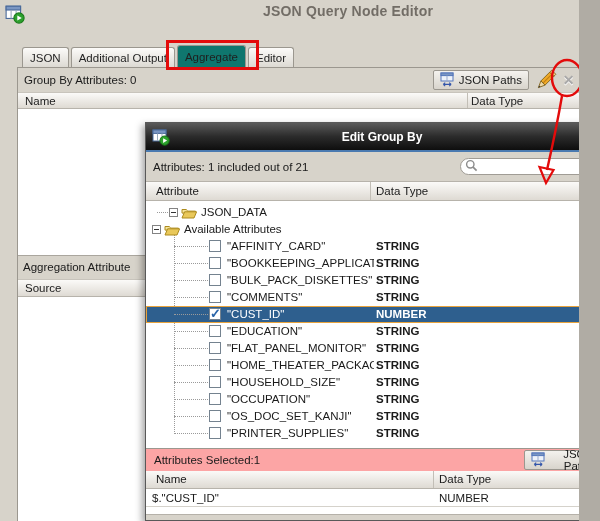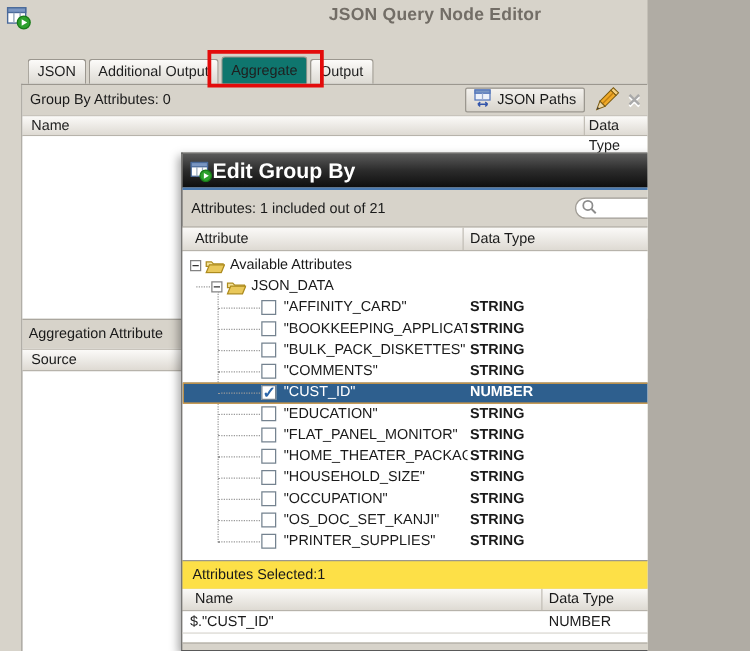--- a/index.html
+++ b/index.html
@@ -1,18 +1,18 @@
 <!DOCTYPE html>
 <html><head>
 <meta charset="utf-8">
 <style>
   * { margin:0; padding:0; box-sizing:border-box; }
   html,body { background:#b0aca4; }
   .screen {
-    position:relative; width:518px; height:521px; overflow:hidden;
+    position:relative; width:579px; height:521px; overflow:hidden;
     background:#d7d3ca; font-family:"Liberation Sans", sans-serif; color:#1a1a1a;
   }
   
   .win-icon { position:absolute; left:5px; top:4px; width:20px; height:20px; }
   .win-title { position:absolute; left:263px; top:3px; font-size:14px; font-weight:bold; color:#726d66; letter-spacing:.2px; }
 
   .tabs { position:absolute; left:22px; top:45px; height:23px; display:flex; align-items:flex-end; }
   .tab {
     height:21px; line-height:20px; padding:0 7px; font-size:11.5px; color:#1f1f1f;
     background:linear-gradient(#fcfbf9,#dbd8d1); border:1px solid #9b978f; border-bottom:none;
@@ -36,21 +36,21 @@
   .thead .th-name { width:450px; padding-left:7px; border-right:1px solid #c2beb6; height:100%; line-height:16px; }
   .thead .th-type { padding-left:3px; flex:1; height:100%; line-height:16px; }
   .tbody-groupby { height:146px; background:#fff; }
   .section-head { height:24px; background:#d7d3ca; border-top:1px solid #aaa69e; line-height:23px; padding-left:5px; font-size:11.5px; white-space:nowrap; overflow:hidden; }
   .thead-src { height:18px; background:linear-gradient(#fbfaf8,#dedad3); border-top:1px solid #c8c4bc; border-bottom:1px solid #b7b3ab; line-height:17px; padding-left:7px; font-size:11.5px; }
 
   
   .dialog { position:absolute; left:145px; top:122px; width:455px; height:399px; background:#d7d3ca; border:1px solid #595959; border-right:none; box-shadow:-3px 3px 7px rgba(0,0,0,.35); z-index:10; }
   .dlg-titlebar { height:27px; background:linear-gradient(#5a5a5a 0%,#2b2b2b 50%,#0e0e0e 100%); display:flex; align-items:center; padding:0 6px; }
   .dlg-icon { width:18px; height:18px; }
-  .dlg-title { flex:1; text-align:left; color:#fff; font-weight:bold; font-size:17px; }
+  .dlg-title { flex:1; text-align:center; color:#fff; font-weight:bold; font-size:12px; }
   .dlg-accent { height:2px; background:#4a7ab0; }
   .dlg-infobar { height:29px; display:flex; align-items:center; padding:0 7px; font-size:11.5px; }
   .search { margin-left:auto; width:133px; height:17px; background:#fff; border:1px solid #a09c95; border-radius:9px; display:flex; align-items:center; padding:0 4px; }
   .search input { border:none; outline:none; width:100%; font-size:11px; background:transparent; font-family:inherit; }
   .dlg-thead { height:20px; display:flex; align-items:center; background:linear-gradient(#fbfaf8,#dedad3); border-top:1px solid #b7b3ab; border-bottom:1px solid #b7b3ab; font-size:11.5px; }
   .dlg-thead .c1 { width:225px; padding-left:10px; border-right:1px solid #c2beb6; height:100%; line-height:19px; }
   .dlg-thead .c2 { padding-left:5px; height:100%; line-height:19px; }
 
   .tree { position:relative; height:247px; background:#fff; overflow:hidden; padding-top:3px; }
   .trow { position:relative; height:17px; font-size:11.5px; }
@@ -66,21 +66,21 @@
   .leaf .cb.checked::after { content:"\2713"; position:absolute; top:-3px; left:0; font-size:13px; font-weight:bold; color:#2a65a9; }
   .leaf .lbl { left:81px; max-width:147px; overflow:hidden; }
   .leaf::before { content:""; position:absolute; left:28px; top:8px; width:34px; border-top:1px dotted #9a9a9a; }
   .vguide { position:absolute; left:28px; top:31px; height:202px; border-left:1px dotted #9a9a9a; }
   .trow.selected { background:#2e5f8e; }
   .trow.selected .lbl, .trow.selected .typ { color:#fff; }
   .trow.selected::after { content:""; position:absolute; inset:0; border:1px solid #e8a33c; pointer-events:none; }
   .sb { position:absolute; right:0; top:0; width:14px; height:100%; background:#f1f0ee; border-left:1px solid #c5c1ba; }
   .sb .thumb { position:absolute; left:1px; top:8px; width:11px; height:82px; background:linear-gradient(90deg,#dde5ef,#bccbdc); border:1px solid #9fafc2; border-radius:6px; }
 
-  .dlg-footbar { height:23px; background:#fde047; border-top:1px solid #9b978f; position:relative; display:flex; align-items:center; padding-left:8px; font-size:11.5px; }
+  .dlg-footbar { height:23px; background:#fca5a5; border-top:1px solid #9b978f; position:relative; display:flex; align-items:center; padding-left:8px; font-size:11.5px; }
   .dlg-footbar .jp-btn { position:absolute; left:378px; top:1px; width:90px; }
   .dlg-foot-thead { height:18px; display:flex; align-items:center; background:linear-gradient(#fbfaf8,#dedad3); border-bottom:1px solid #b7b3ab; font-size:11.5px; }
   .dlg-foot-thead .c1 { width:288px; padding-left:10px; border-right:1px solid #c2beb6; height:100%; line-height:17px; }
   .dlg-foot-thead .c2 { width:160px; padding-left:5px; border-right:1px solid #c2beb6; height:100%; line-height:17px; }
   .dlg-foot-row { height:18px; background:#fff; display:flex; align-items:center; font-size:11.5px; border-bottom:1px solid #d5d2cb; }
   .dlg-foot-row .c1 { width:288px; padding-left:6px; }
   .dlg-foot-row .c2 { width:160px; padding-left:5px; }
   .dlg-foot-rest { height:7px; background:#fff; }
   .dlg-bottom { height:6px; background:#d7d3ca; border-top:1px solid #b5b1a9; }
 
@@ -100,21 +100,21 @@
       <circle cx="12.6" cy="12.6" r="4.6" fill="#2da12d" stroke="#187a18"></circle>
       <path d="M11.1,10.3 L15.1,12.6 L11.1,14.9 z" fill="#fff"></path>
     </svg>
   </span>
   <div class="win-title">JSON Query Node Editor</div>
 
   <div class="tabs">
     <div class="tab">JSON</div>
     <div class="tab">Additional Output</div>
     <div class="tab active">Aggregate</div>
-    <div class="tab">Output</div>
+    <div class="tab">Editor</div>
   </div>
 
   <div class="panel">
     <div class="toolbar">
       <span>Group By Attributes: 0</span>
       <button class="jp-btn">
         <span>
           <svg width="15" height="15" viewBox="0 0 15 15">
             <rect x="1" y="1" width="12" height="8" fill="#eef2fa" stroke="#5577bb"></rect>
             <rect x="1" y="1" width="12" height="2.6" fill="#7a96c2" stroke="#5577bb"></rect>
@@ -176,40 +176,40 @@
     </div>
 
     <div class="dlg-thead">
       <div class="c1">Attribute</div>
       <div class="c2">Data Type</div>
     </div>
 
     <div class="tree">
       <div class="vguide"></div>
 
+      <div class="trow r1">
+        <span class="exp"></span>
+        <span class="folder">
+          <svg width="16" height="13" viewBox="0 0 16 13">
+            <path d="M1,3.5 h4.2 l1.6,1.6 H14.5 v2 H1 z" fill="#f5e49a" stroke="#ad8b1e"></path>
+            <path d="M1,12 L3.6,5.8 H15.6 L13,12 z" fill="#e9c85a" stroke="#ad8b1e"></path>
+          </svg>
+        </span>
+        <span class="lbl">JSON_DATA</span>
+      </div>
+
       <div class="trow r0">
         <span class="exp"></span>
         <span class="folder">
           <svg width="16" height="13" viewBox="0 0 16 13">
             <path d="M1,3.5 h4.2 l1.6,1.6 H14.5 v2 H1 z" fill="#f5e49a" stroke="#ad8b1e"></path>
             <path d="M1,12 L3.6,5.8 H15.6 L13,12 z" fill="#e9c85a" stroke="#ad8b1e"></path>
           </svg>
         </span>
         <span class="lbl">Available Attributes</span>
-      </div>
-
-      <div class="trow r1">
-        <span class="exp"></span>
-        <span class="folder">
-          <svg width="16" height="13" viewBox="0 0 16 13">
-            <path d="M1,3.5 h4.2 l1.6,1.6 H14.5 v2 H1 z" fill="#f5e49a" stroke="#ad8b1e"></path>
-            <path d="M1,12 L3.6,5.8 H15.6 L13,12 z" fill="#e9c85a" stroke="#ad8b1e"></path>
-          </svg>
-        </span>
-        <span class="lbl">JSON_DATA</span>
       </div>
 
       <div class="trow leaf">
         <span class="cb"></span>
         <span class="lbl">"AFFINITY_CARD"</span>
         <span class="typ">STRING</span>
       </div>
       <div class="trow leaf">
         <span class="cb"></span>
         <span class="lbl">"BOOKKEEPING_APPLICATION"</span>

